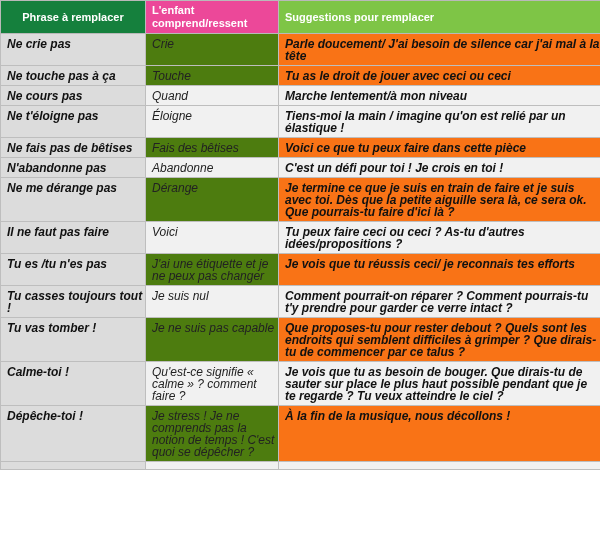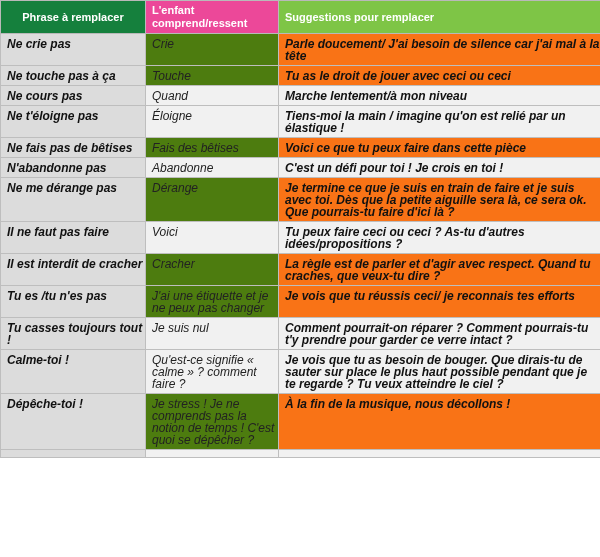--- a/index.html
+++ b/index.html
@@ -112,33 +112,33 @@
         <td class="col-phrase"><span>Ne me dérange pas</span></td>
         <td class="col-feeling"><span>Dérange</span></td>
         <td class="col-suggestion"><span>Je termine ce que je suis en train de faire et je suis avec toi. Dès que la petite aiguille sera là, ce sera ok. Que pourrais-tu faire d'ici là ?</span></td>
       </tr>
       <tr class="shaded">
         <td class="col-phrase"><span>Il ne faut pas faire</span></td>
         <td class="col-feeling"><span>Voici</span></td>
         <td class="col-suggestion"><span>Tu peux faire ceci ou ceci ? As-tu d'autres idées/propositions ?</span></td>
       </tr>
       <tr>
-        <td class="col-phrase"><span>Il est interdit de cracher</span></td>
-        <td class="col-feeling"><span>Cracher</span></td>
-        <td class="col-suggestion"><span>La règle est de parler et d'agir avec respect. Quand tu craches, que veux-tu dire ?</span></td>
-      </tr>
-      <tr>
         <td class="col-phrase"><span>Tu es /tu n'es pas</span></td>
         <td class="col-feeling"><span>J'ai une étiquette et je ne peux pas changer</span></td>
         <td class="col-suggestion"><span>Je vois que tu réussis ceci/ je reconnais tes efforts</span></td>
       </tr>
       <tr class="shaded">
         <td class="col-phrase"><span>Tu casses toujours tout !</span></td>
         <td class="col-feeling"><span>Je suis nul</span></td>
         <td class="col-suggestion"><span>Comment pourrait-on réparer ? Comment pourrais-tu t'y prendre pour garder ce verre intact ?</span></td>
+      </tr>
+      <tr>
+        <td class="col-phrase"><span>Tu vas tomber !</span></td>
+        <td class="col-feeling"><span>Je ne suis pas capable</span></td>
+        <td class="col-suggestion"><span>Que proposes-tu pour rester debout ? Quels sont les endroits qui semblent difficiles à grimper ? Que dirais-tu de commencer par ce talus ?</span></td>
       </tr>
       <tr class="shaded">
         <td class="col-phrase"><span>Calme-toi !</span></td>
         <td class="col-feeling"><span>Qu'est-ce signifie « calme » ? comment faire ?</span></td>
         <td class="col-suggestion"><span>Je vois que tu as besoin de bouger. Que dirais-tu de sauter sur place le plus haut possible pendant que je te regarde ? Tu veux atteindre le ciel ?</span></td>
       </tr>
       <tr>
         <td class="col-phrase"><span>Dépêche-toi !</span></td>
         <td class="col-feeling"><span>Je stress ! Je ne comprends pas la notion de temps ! C'est quoi se dépêcher ?</span></td>
         <td class="col-suggestion"><span>À la fin de la musique, nous décollons !</span></td>

